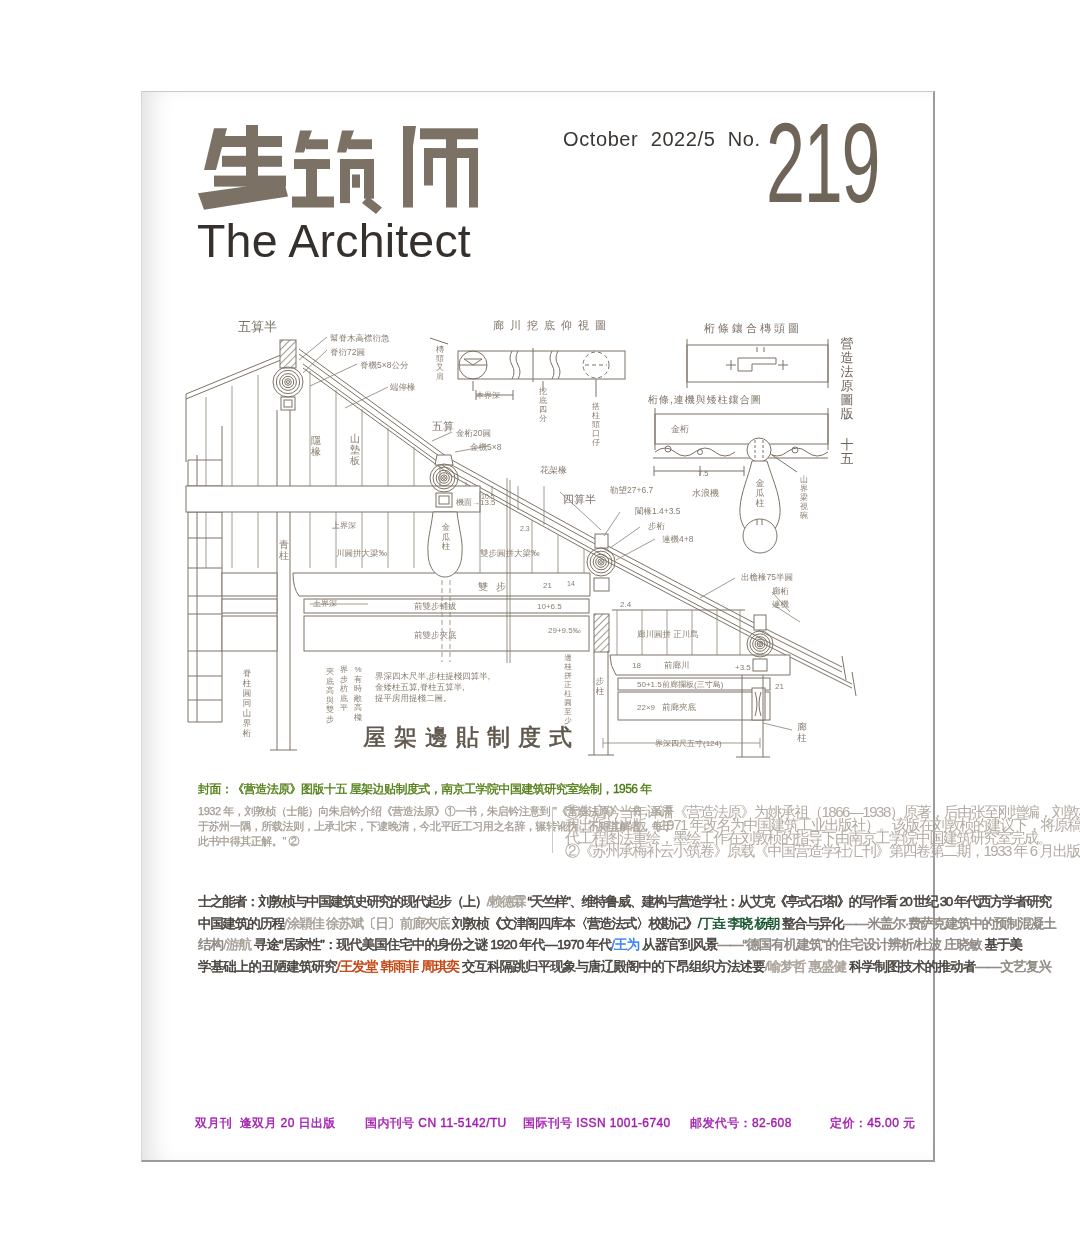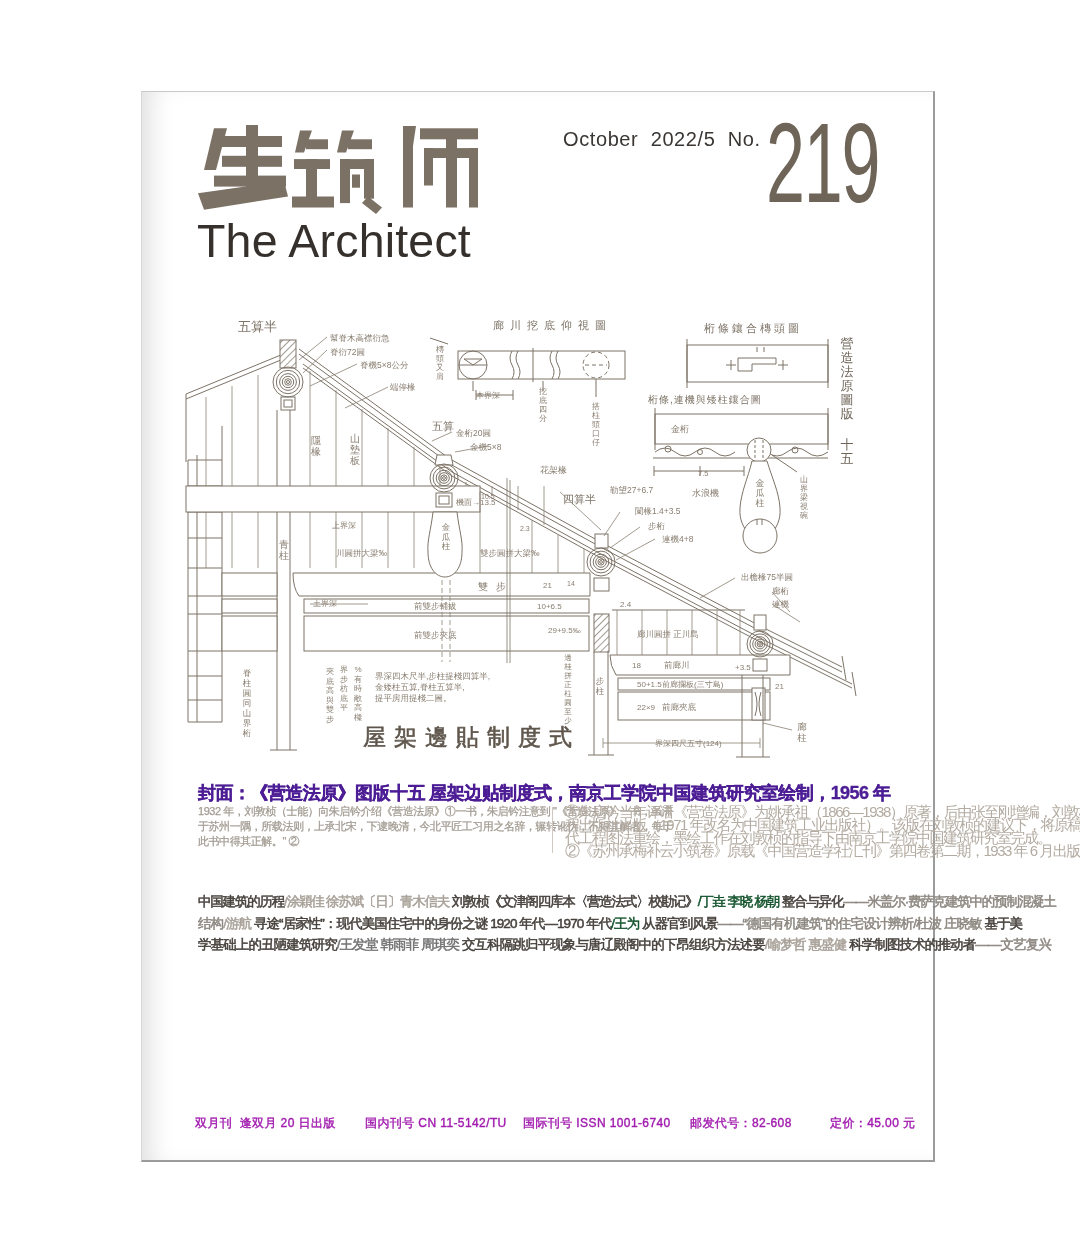--- a/index.html
+++ b/index.html
@@ -412,41 +412,42 @@
       <text x="847" y="362" font-size="13" fill="#6e6458" text-anchor="middle">造</text>
       <text x="847" y="376" font-size="13" fill="#6e6458" text-anchor="middle">法</text>
       <text x="847" y="390" font-size="13" fill="#6e6458" text-anchor="middle">原</text>
       <text x="847" y="404" font-size="13" fill="#6e6458" text-anchor="middle">圖</text>
       <text x="847" y="418" font-size="13" fill="#6e6458" text-anchor="middle">版</text>
       <text x="847" y="449" font-size="13" fill="#6e6458" text-anchor="middle">十</text>
       <text x="847" y="463" font-size="13" fill="#6e6458" text-anchor="middle">五</text>
     </g>
 </svg>
 
-<div class="abs" style="left:198px;top:781px;font-size:18px;font-weight:bold;color:#4c1d95;letter-spacing:-0.55px" id="cap">封面：《营造法原》图版十五 屋架边贴制度式，南京工学院中国建筑研究室绘制，1956 年</div>
+<div class="abs" style="left:198px;top:781px;font-size:12px;font-weight:normal;color:#4d7c0f;letter-spacing:-0.55px" id="cap">封面：《营造法原》图版十五 屋架边贴制度式，南京工学院中国建筑研究室绘制，1956 年</div>
 
 <div class="abs" id="fnL" style="left:198px;top:804px;font-size:11px;line-height:15px;color:#a19a91;letter-spacing:-0.45px">
 <div>1932 年，刘敦桢（士能）向朱启钤介绍《营造法原》①一书，朱启钤注意到 "《营造法原》一书，虽滞</div>
 <div>于苏州一隅，所载法则，上承北宋，下逮晚清，今北平匠工习用之名辞，辗转讹伪，不得其解者，每于</div>
 <div>此书中得其正解。" ②</div>
 </div>
 
 <div class="abs" style="left:552px;top:807px;width:1px;height:46px;background:#cfc9c1"></div>
 
 <div class="abs" id="fnR" style="left:565px;top:805px;font-size:15px;line-height:13px;color:#b3aba1;letter-spacing:-1.5px">
 <div>①朱启钤当年评语《营造法原》为姚承祖（1866—1938）原著，后由张至刚增编，刘敦桢校阅，1959 年由建筑工</div>
 <div>程出版社出版（1971 年改名为中国建筑工业出版社）。该版在刘敦桢的建议下，将原稿中无尺寸比例的草图用现</div>
 <div>代工程图法重绘，墨绘工作在刘敦桢的指导下由南京工学院中国建筑研究室完成。</div>
 <div>②《苏州承梅补云小筑卷》原载《中国营造学社汇刊》第四卷第二期，1933 年 6 月出版。</div>
 </div>
 
 <div class="abs" id="toc" style="left:198px;top:891px;font-size:13.5px;line-height:21.6px;letter-spacing:0px">
-<div style="letter-spacing:-1.2px"><span style="color:#46413c">中国建筑的历程</span><span style="color:#a8a199">/涂穎佳 徐苏斌〔日〕青木信夫  </span><span style="color:#46413c">刘敦桢《文津阁四库本〈营造法式〉校勘记》</span><span style="color:#14532d">/丁垚 李晓 杨朝  </span><span style="color:#46413c">整合与异化</span><span style="color:#8d8780">——米盖尔·费萨克建筑中的预制混凝土</span></div>
-<div style="letter-spacing:-0.93px"><span style="color:#8d8780">结构</span><span style="color:#a8a199">/游航  </span><span style="color:#46413c">寻途“居家性”：现代美国住宅中的身份之谜 1920 年代—1970 年代</span><span style="color:#14532d">/王为  </span><span style="color:#46413c">从器官到风景</span><span style="color:#8d8780">——“德国有机建筑”的住宅设计辨析/杜波 庄晓敏  </span><span style="color:#46413c">基于美</span></div>
-<div style="letter-spacing:-0.88px"><span style="color:#46413c">学基础上的丑陋建筑研究</span><span style="color:#737373">/王发堂 韩雨菲 周琪奕  </span><span style="color:#46413c">交互科隔跳归平现象与唐辽殿阁中的下昂组织方法述要</span><span style="color:#a8a199">/喻梦哲 惠盛健  </span><span style="color:#46413c">科学制图技术的推动者</span><span style="color:#8d8780">——文艺复兴</span></div>
+<div style="letter-spacing:-1.47px"><span style="color:#46413c">士之能者：刘敦桢与中国建筑史研究的现代起步（上）</span><span style="color:#a8a199">/赖德霖  </span><span style="color:#46413c">“天竺样”、维特鲁威、建构与营造学社：从艾克《亭式石塔Ⅰ》的写作看 20 世纪 30 年代西方学者研究</span></div>
+<div style="letter-spacing:-1.2px"><span style="color:#46413c">中国建筑的历程</span><span style="color:#a8a199">/涂穎佳 徐苏斌〔日〕前廊夾底  </span><span style="color:#46413c">刘敦桢《文津阁四库本〈营造法式〉校勘记》</span><span style="color:#14532d">/丁垚 李晓 杨朝  </span><span style="color:#46413c">整合与异化</span><span style="color:#8d8780">——米盖尔·费萨克建筑中的预制混凝土</span></div>
+<div style="letter-spacing:-0.93px"><span style="color:#8d8780">结构</span><span style="color:#a8a199">/游航  </span><span style="color:#46413c">寻途“居家性”：现代美国住宅中的身份之谜 1920 年代—1970 年代</span><span style="color:#3b82f6">/王为  </span><span style="color:#46413c">从器官到风景</span><span style="color:#8d8780">——“德国有机建筑”的住宅设计辨析/杜波 庄晓敏  </span><span style="color:#46413c">基于美</span></div>
+<div style="letter-spacing:-0.88px"><span style="color:#46413c">学基础上的丑陋建筑研究</span><span style="color:#c2410c">/王发堂 韩雨菲 周琪奕  </span><span style="color:#46413c">交互科隔跳归平现象与唐辽殿阁中的下昂组织方法述要</span><span style="color:#a8a199">/喻梦哲 惠盛健  </span><span style="color:#46413c">科学制图技术的推动者</span><span style="color:#8d8780">——文艺复兴</span></div>
 </div>
 
 <div class="abs" id="binfo" style="left:195px;top:1115px;font-size:12px;color:#a21caf">
 <span>双月刊&nbsp;&nbsp;逢双月 20 日出版</span>
 <span style="position:absolute;left:170px">国内刊号 CN 11-5142/TU</span>
 <span style="position:absolute;left:328px">国际刊号 ISSN 1001-6740</span>
 <span style="position:absolute;left:495px">邮发代号：82-608</span>
 <span style="position:absolute;left:635px">定价：45.00 元</span>
 </div>
 

